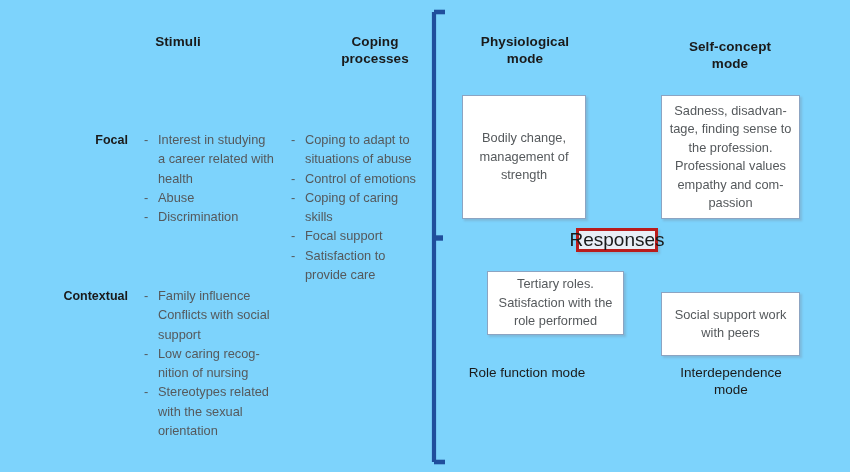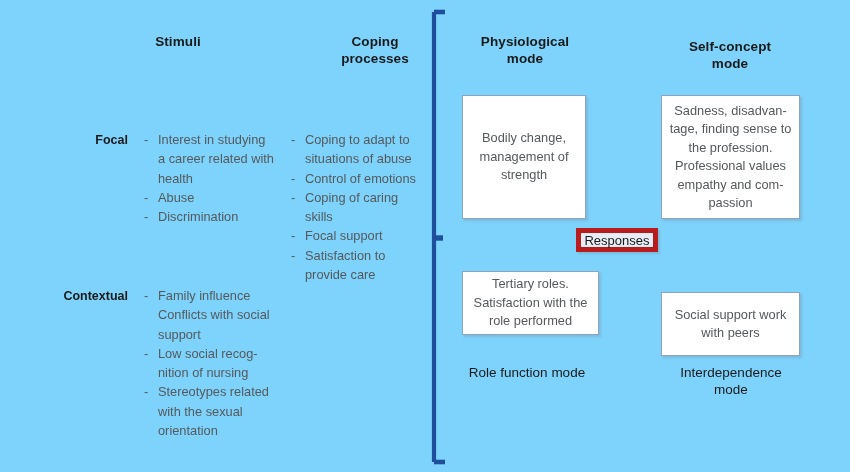--- a/index.html
+++ b/index.html
@@ -92,37 +92,37 @@
     justify-content: center;
     text-align: center;
     font-size: 12.8px;
     line-height: 18.5px;
     color: #55595c;
     box-sizing: border-box;
     padding: 4px 6px;
   }
   #box-physio   { left: 462px; top: 95px;  width: 124px; height: 124px; }
   #box-selfcon  { left: 661px; top: 95px;  width: 139px; height: 124px; }
-  #box-role     { left: 462px; top: 271px; width: 137px; height: 64px; }
+  #box-role     { left: 487px; top: 271px; width: 137px; height: 64px; }
   #box-interdep { left: 661px; top: 271px; width: 139px; height: 64px; margin-top: 21px; }
 
   
   #tag-responses {
     position: absolute;
     left: 576px;
     top: 228px;
     width: 82px;
     height: 24px;
-    border: 5px solid #b91c1c;
+    border: 3px solid #b91c1c;
     background: #e9eef6;
     box-shadow: 1.5px 1.5px 2px rgba(120,130,145,0.30);
     display: flex;
     align-items: center;
     justify-content: center;
-    font-size: 13px;
+    font-size: 19px;
     color: #1a1a1a;
     box-sizing: border-box;
   }
 
   
   #bracket {
     position: absolute;
     left: 420px;
     top: 8px;
     width: 28px;
@@ -172,21 +172,21 @@
     </div>
   </div>
 
   <div class="dash-list" id="list-stimuli-contextual">
     <div class="dash-item">
       <span class="dash">-</span>
       <span>Family influence Conflicts with social support</span>
     </div>
     <div class="dash-item">
       <span class="dash">-</span>
-      <span>Low social recog-nition of nursing</span>
+      <span>Low caring recog-nition of nursing</span>
     </div>
     <div class="dash-item">
       <span class="dash">-</span>
       <span>Stereotypes related with the sexual orientation</span>
     </div>
   </div>
 
   <div class="dash-list" id="list-coping-focal">
     <div class="dash-item">
       <span class="dash">-</span>

